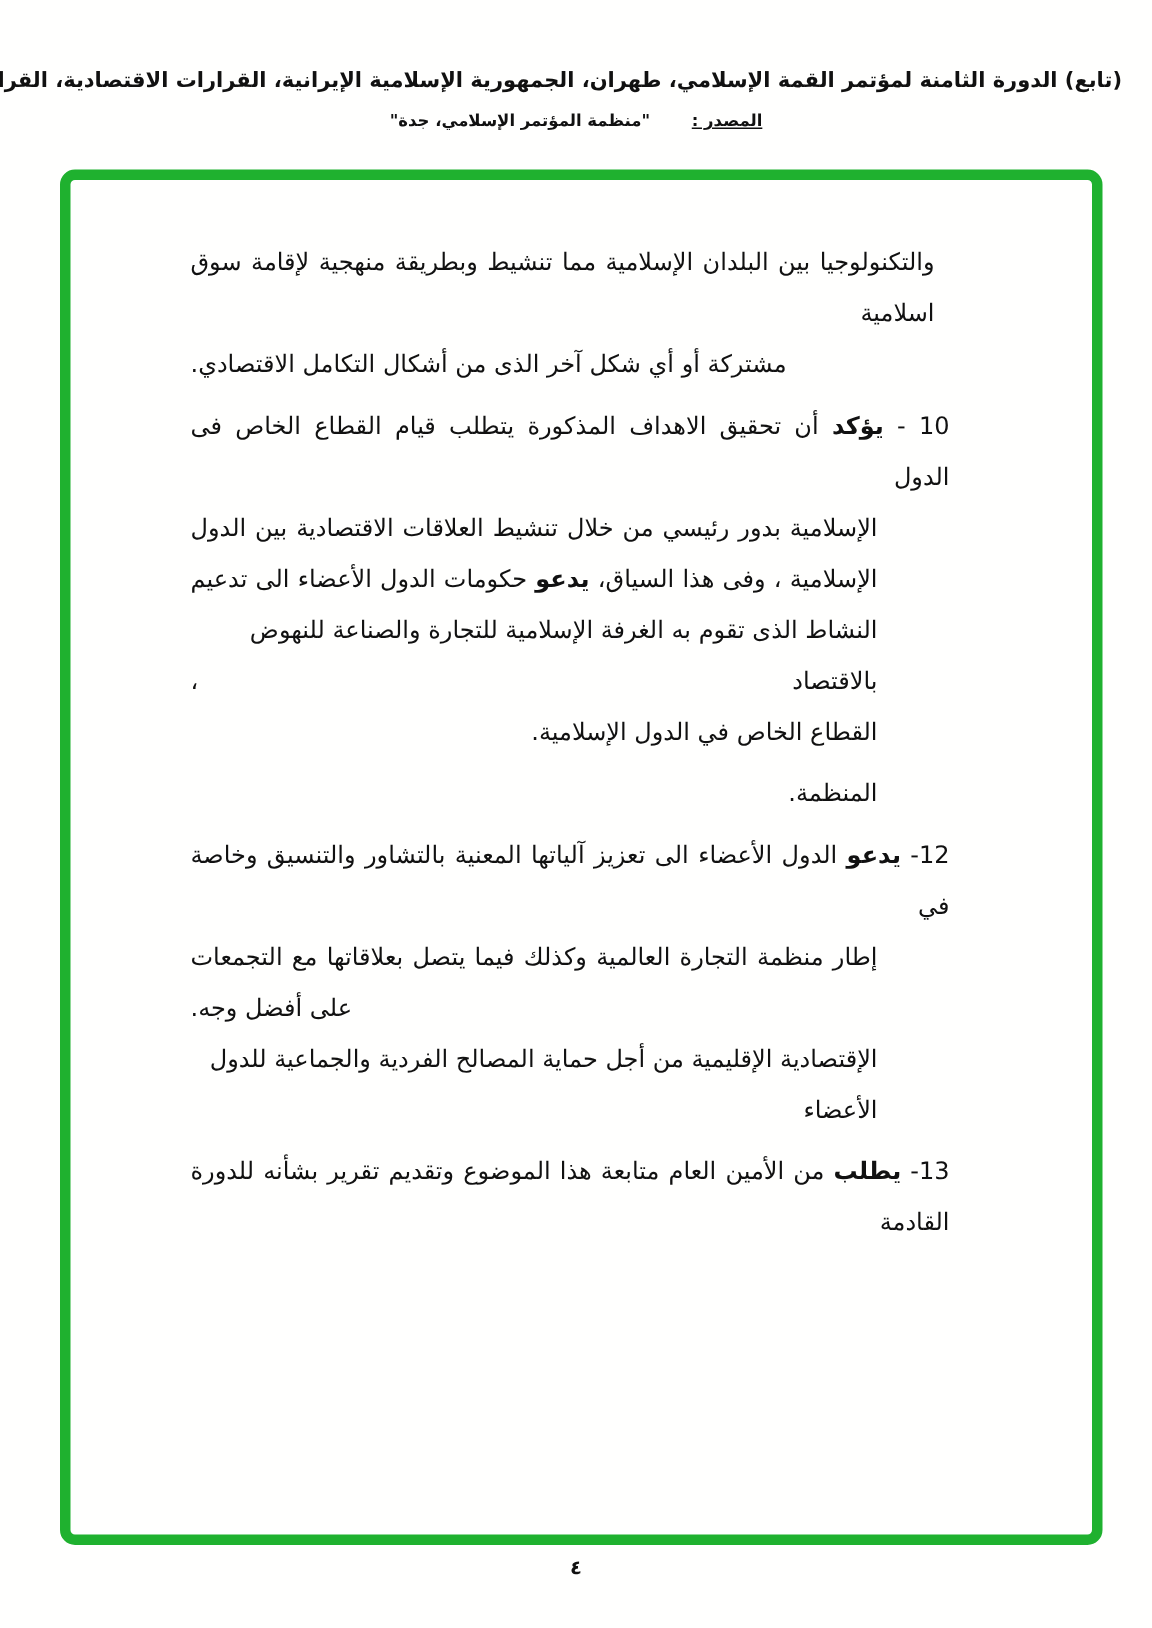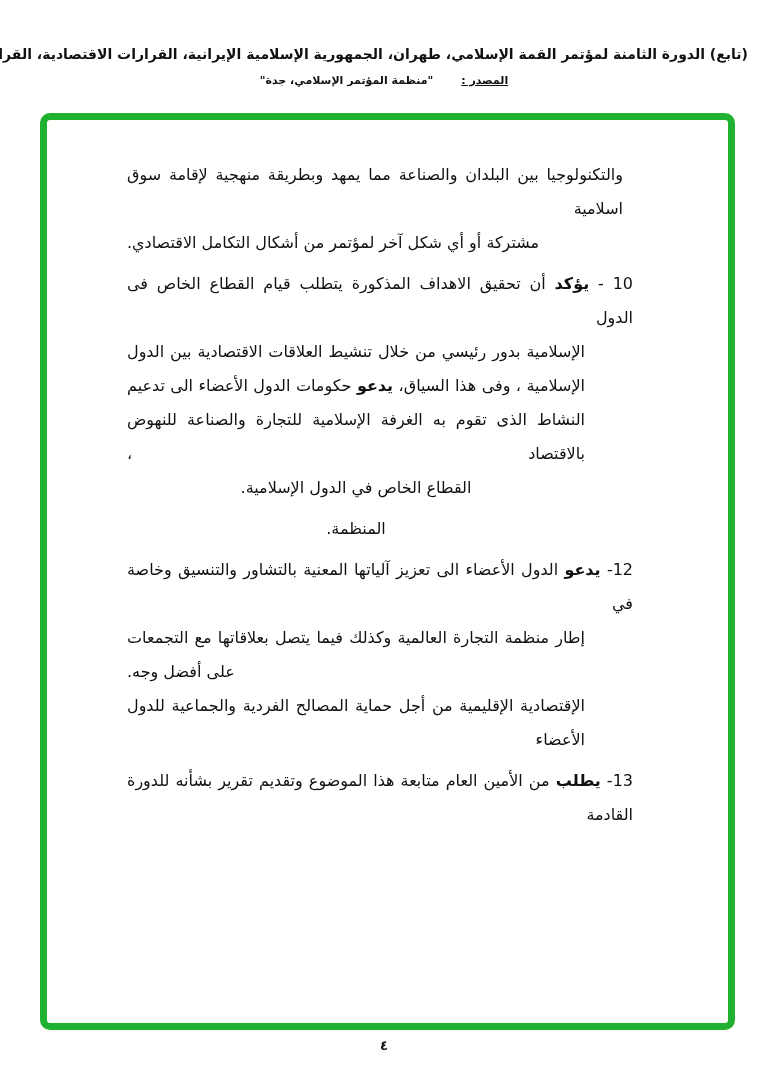--- a/index.html
+++ b/index.html
@@ -39,21 +39,21 @@
     padding:38px 95px 0 80px;
     font-size:16px;
     line-height:34px;
   }
   .para{margin:0 0 7px 0;}
   .para.plain{padding-right:10px;}
   .line{min-height:34px;}
   .line.a-j{text-align:justify;text-align-last:justify;}
   .line.a-c{text-align:center;}
   .line.a-l{text-align:left;text-align-last:left;}
-  .line.cont{margin-right:48px;}
+  .line.cont{margin-right:48px;text-align:right;}
   .line b{font-weight:bold;}
   
   .footer{
     position:absolute;left:0;top:1038px;width:768px;
     text-align:center;
     font-size:13px;font-weight:bold;
   }
 </style>
 </head>
 <body>
@@ -64,22 +64,22 @@
     <div class="header-line1">(تابع) الدورة الثامنة لمؤتمر القمة الإسلامي، طهران، الجمهورية الإسلامية الإيرانية، القرارات الاقتصادية، القرار الرقم ٦/٨-أق (ق.إ)</div>
     <div class="header-line2">
       <span class="src-label">المصدر :</span>
       <span class="src-value">"منظمة المؤتمر الإسلامي، جدة"</span>
     </div>
   </div>
 
   <div class="content-box">
     <div class="doc-body" id="doc-body">
         <div class="para plain">
-          <div class="line a-j">والتكنولوجيا بين البلدان والصناعة مما يمهد وبطريقة منهجية لإقامة سوق اسلامية</div>
-          <div class="line a-l">مشتركة أو أي شكل آخر لمؤتمر من أشكال التكامل الاقتصادي.</div>
+          <div class="line a-j">والتكنولوجيا بين البلدان الإسلامية مما تنشيط وبطريقة منهجية لإقامة سوق اسلامية</div>
+          <div class="line a-l">مشتركة أو أي شكل آخر الذى من أشكال التكامل الاقتصادي.</div>
         </div>
         <div class="para numbered">
           <div class="line a-j">10 - <b>يؤكد</b> أن تحقيق الاهداف المذكورة يتطلب قيام القطاع الخاص فى الدول</div>
           <div class="line a-j cont">الإسلامية بدور رئيسي من خلال تنشيط العلاقات الاقتصادية بين الدول</div>
           <div class="line a-j cont">الإسلامية ، وفى هذا السياق، <b>يدعو</b> حكومات الدول الأعضاء الى تدعيم</div>
           <div class="line a-j cont">النشاط الذى تقوم به الغرفة الإسلامية للتجارة والصناعة للنهوض بالاقتصاد ،</div>
           <div class="line a-c cont">القطاع الخاص في الدول الإسلامية.</div>
         </div>
         <div class="para numbered">
           <div class="line a-c cont">المنظمة.</div>

